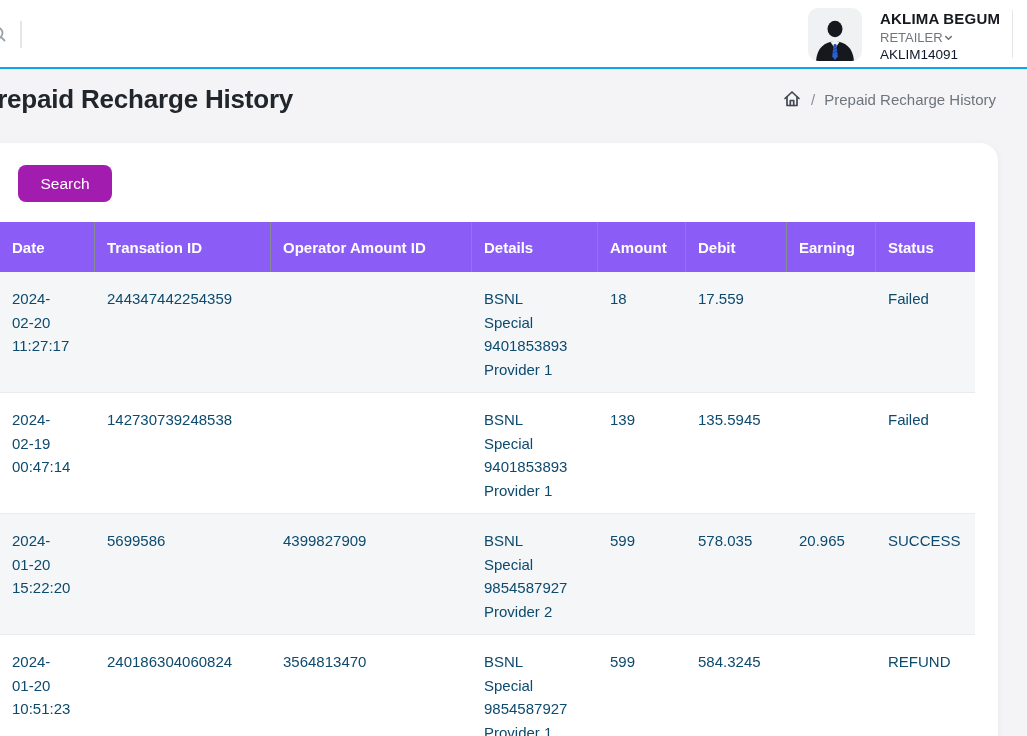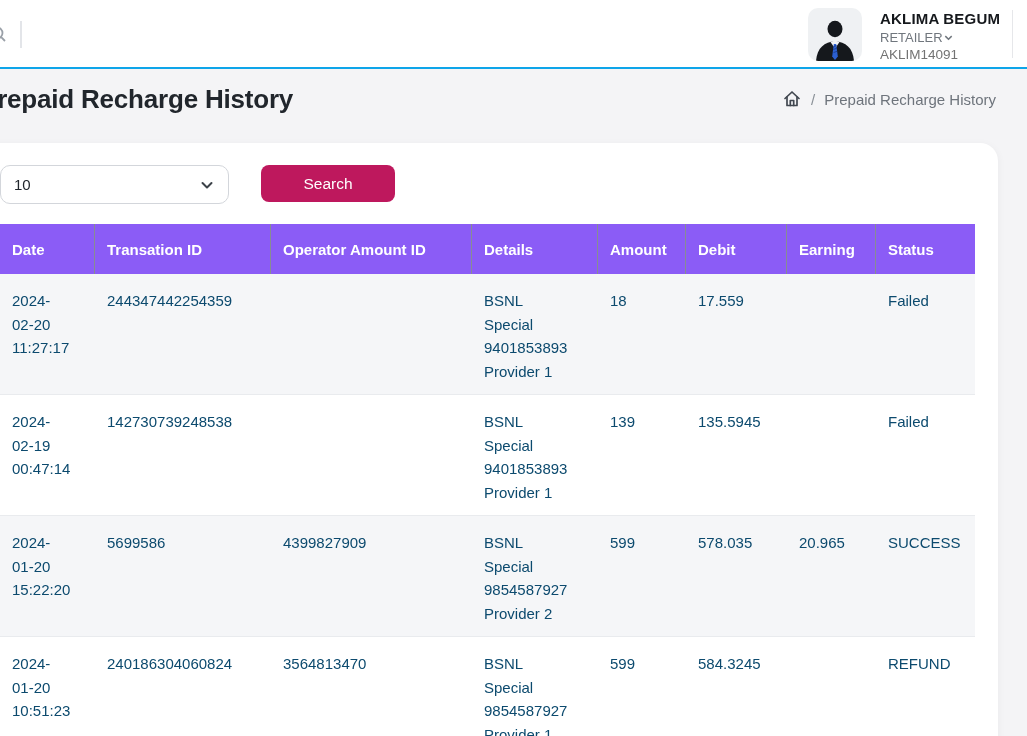--- a/index.html
+++ b/index.html
@@ -19,21 +19,21 @@
   .topbar-divider { position:absolute; left:20px; top:21px; width:2px; height:27px; background:#e3e5e9; }
   .topbar-right-divider { position:absolute; left:1012px; top:10px; width:1px; height:48px; background:#e6e7ea; }
   .user-menu { position:absolute; left:808px; top:8px; display:flex; gap:18px; cursor:pointer; }
   .avatar {
     width:54px; height:53px; border-radius:10px; background:#eff1f3;
     display:flex; align-items:flex-end; justify-content:center; overflow:hidden;
   }
   .user-info { padding-top:2px; }
   .user-name { font-size:15px; font-weight:700; color:#15181c; letter-spacing:.2px; }
   .user-role { font-size:13px; color:#70767d; margin-top:3px; display:flex; align-items:center; }
-  .user-id   { font-size:13.5px; color:#737373; margin-top:2px; }
+  .user-id   { font-size:13.5px; color:#0f172a; margin-top:2px; }
   
   .page-head { position:absolute; left:0; top:69px; width:1027px; height:74px; }
   .page-title {
     position:absolute; left:-20px; top:15px;
     font-size:26px; font-weight:700; color:#21262c; letter-spacing:-.2px; white-space:nowrap;
   }
   .breadcrumb {
     position:absolute; right:31px; top:20px;
     display:flex; align-items:center; gap:9px;
     font-size:15px; color:#6e747c; white-space:nowrap;
@@ -48,22 +48,22 @@
     padding:22px 24px 0 24px;
   }
   .controls { display:flex; align-items:flex-start; margin-bottom:20px; }
   .select-box {
     width:229px; height:39px; border:1px solid #d3d6db; border-radius:10px;
     background:#fff; display:flex; align-items:center; justify-content:space-between;
     padding:0 13px; font-size:15px; color:#21262c; cursor:pointer;
   }
   .select-box svg { width:16px; height:16px; color:#3c4249; }
   .search-btn {
-    margin-left:32px; width:134px; height:37px; border:none; border-radius:8px;
-    background:#be185d; color:#ffffff; font-size:15.5px; font-weight:500;
+    margin-left:18px; width:94px; height:37px; border:none; border-radius:8px;
+    background:#a21caf; color:#ffffff; font-size:15.5px; font-weight:500;
     font-family:inherit; cursor:pointer;
   }
   
   table { width:975px; border-collapse:separate; border-spacing:0; table-layout:fixed; }
   thead th {
     background:#8b5cf6; color:#ffffff; font-size:15px; font-weight:700;
     text-align:left; height:50px; padding:0 12px; vertical-align:middle;
     border-right:1px solid #878c93;
   }
   thead th:last-child { border-right:none; }
@@ -120,26 +120,20 @@
         <path d="M8.3 16.5 V11.5 H11.7 V16.5"></path>
       </svg>
     </span>
     <span class="sep">/</span>
     <span>Prepaid Recharge History</span>
   </nav>
 </div>
 
 <div class="card">
   <div class="controls">
-    <div class="select-box">
-      <span>10</span>
-      <svg viewBox="0 0 16 16" fill="none" stroke="currentColor" stroke-width="2" stroke-linecap="round" stroke-linejoin="round">
-          <path d="M3.5 6 L8 10.5 L12.5 6"></path>
-        </svg>
-    </div>
     <button class="search-btn">Search</button>
   </div>
 
   <table>
     <colgroup>
       <col style="width:95px">
         <col style="width:176px">
         <col style="width:201px">
         <col style="width:126px">
       <col style="width:88px">

